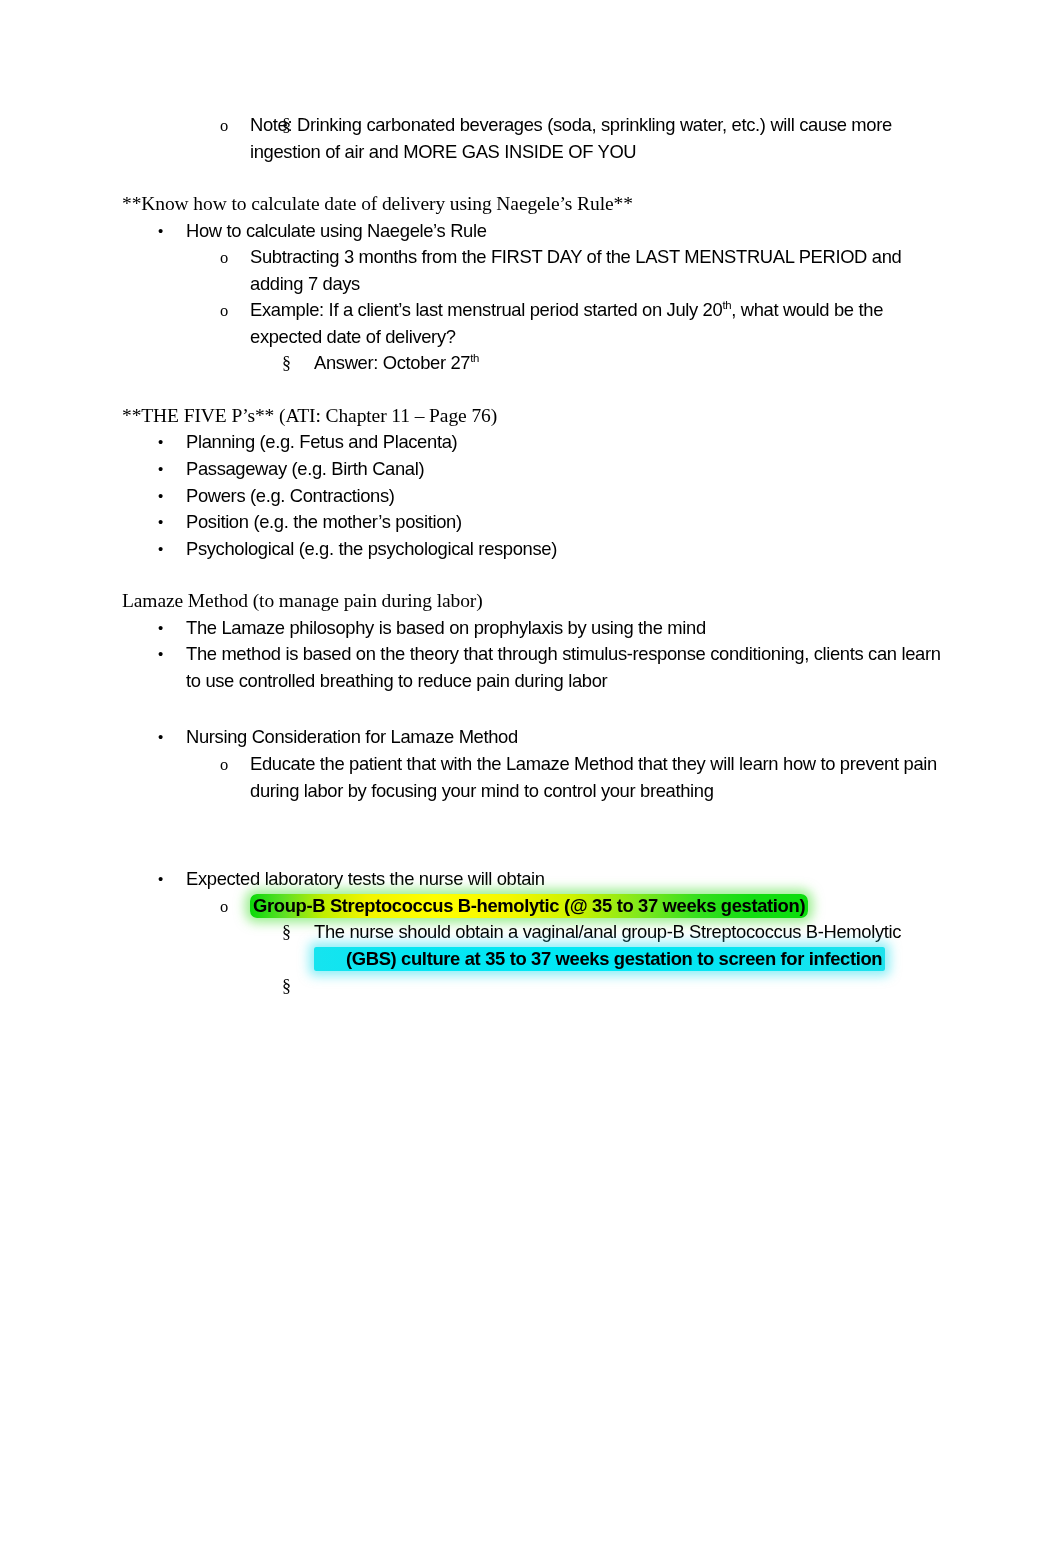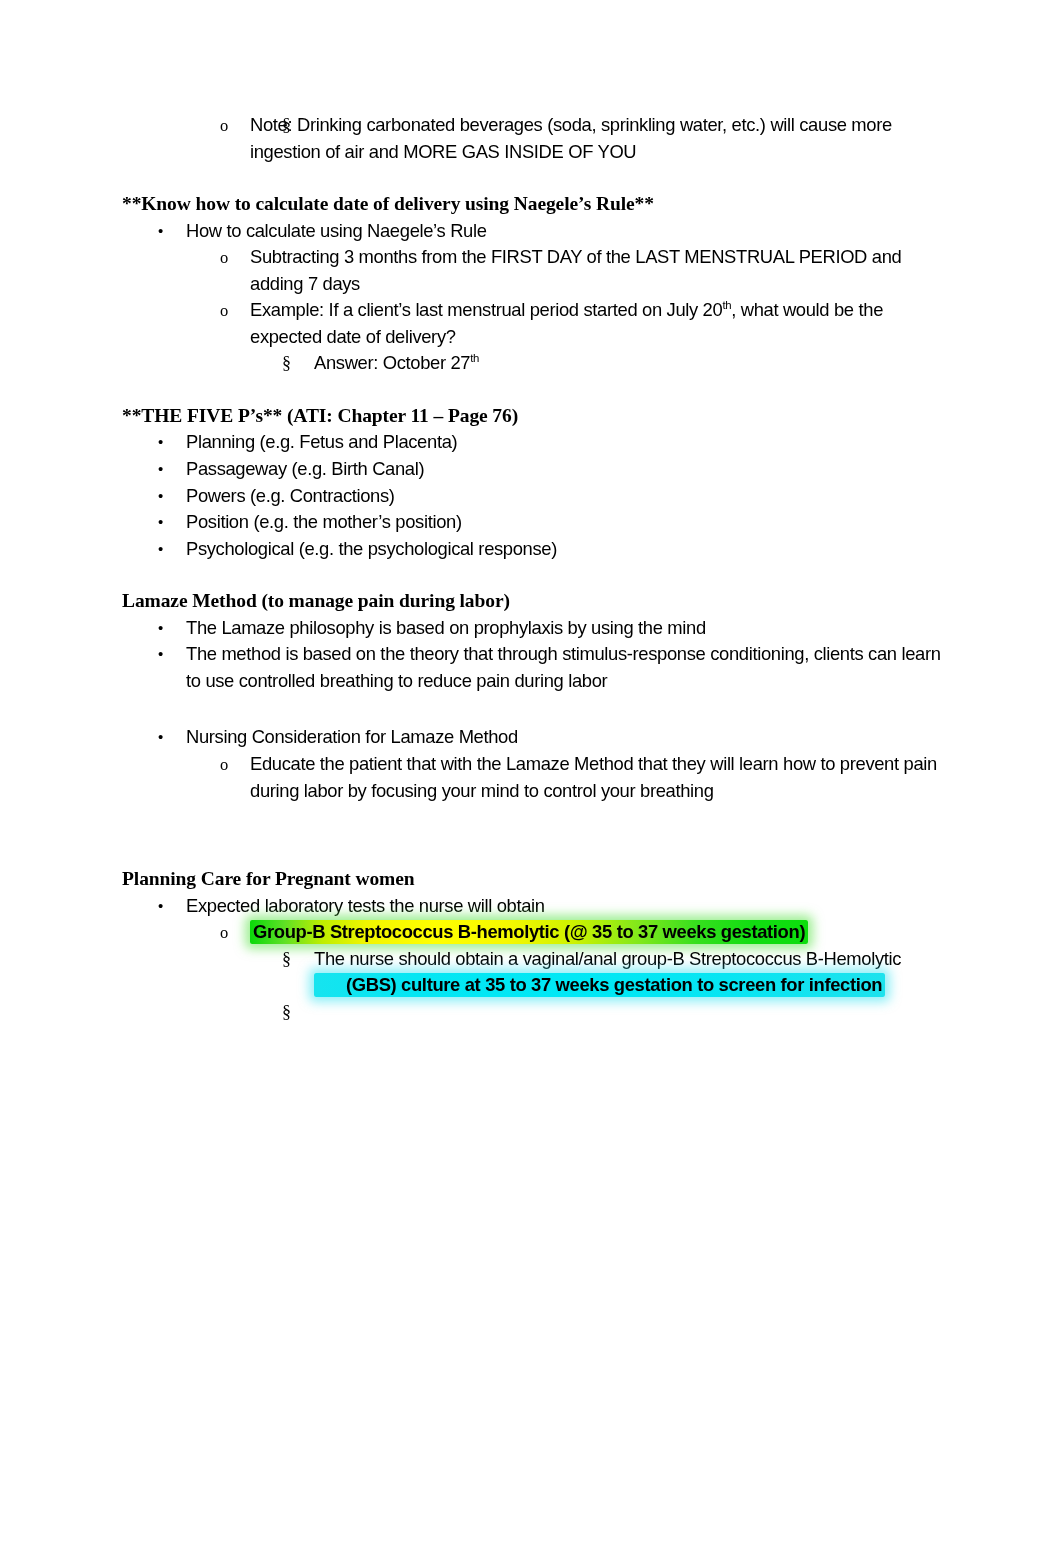--- a/index.html
+++ b/index.html
@@ -26,21 +26,21 @@
   .doc {
     position: absolute;
     left: 122px;
     top: 112px;
     width: 830px;
   }
 
   
   .heading {
     font-family: "Liberation Serif", "DejaVu Serif", serif;
-    font-weight: bold;
+    font-weight: normal;
     font-size: 19.5px;
     color: #000000;
     line-height: 1.35;
     margin: 0;
     letter-spacing: -0.1px;
   }
 
   
   .row {
     position: relative;
@@ -119,20 +119,21 @@
       #f2f500 21%,
       #ffff00 33%,
       #f6f800 46%,
       #cdf200 58%,
       #7fe81c 70%,
       #36df1e 80%,
       #12dd12 90%,
       #0ddd0d 100%
     );
     box-shadow: 0 0 11px 5px rgba(80, 225, 60, 0.55);
+    border-radius: 7px;
   }
 
   .hl-cyan {
     background-image: linear-gradient(
       90deg,
       #16e4ef 0%,
       #05e6f3 18%,
       #00e8f5 45%,
       #07e5f2 72%,
       #1ee2ed 100%
@@ -234,21 +235,20 @@
 
       <div class="row lvl2">
         <span class="marker">o</span>
         <span class="txt">Educate the patient that with the Lamaze Method that they will learn how to prevent pain during labor by focusing your mind to control your breathing</span>
       </div>
     </div>
 
     <div class="gap-xxl"></div>
 
     <div>
-      <div class="heading">Planning Care for Pregnant women</div>
 
       <div class="row lvl1">
         <span class="marker">•</span>
         <span class="txt">Expected laboratory tests the nurse will obtain</span>
       </div>
 
       <div class="row lvl2">
         <span class="marker">o</span>
         <span class="txt"><span class="hl hl-green">Group-B Streptococcus B-hemolytic (@ 35 to 37 weeks gestation)</span></span>
       </div>

